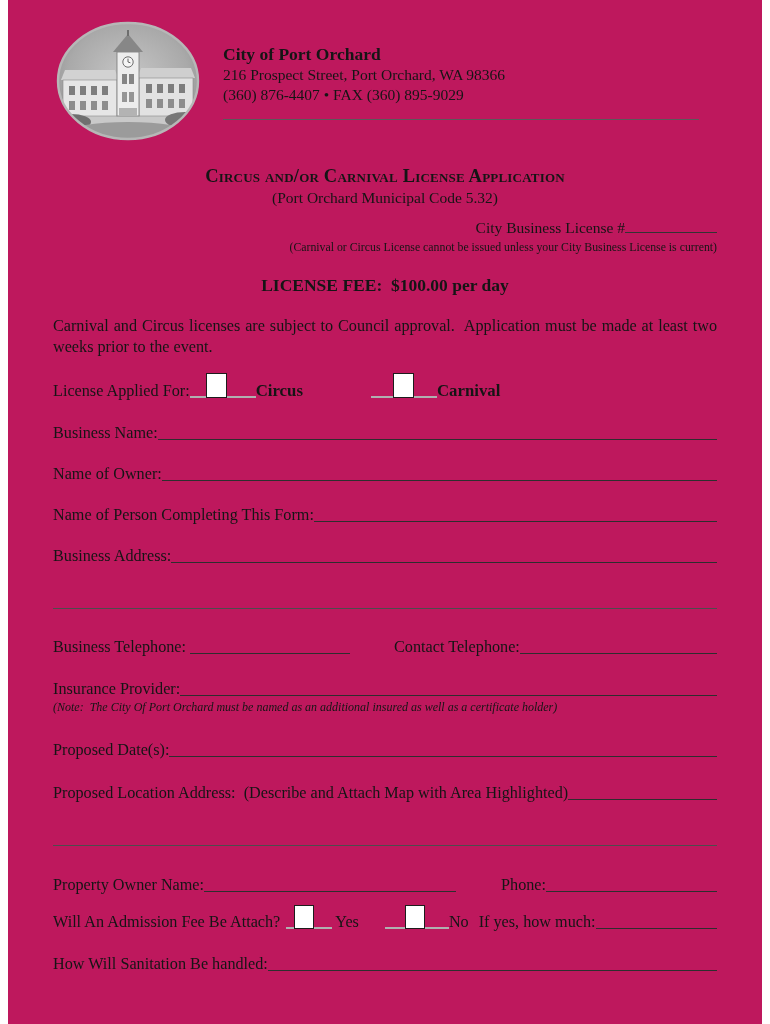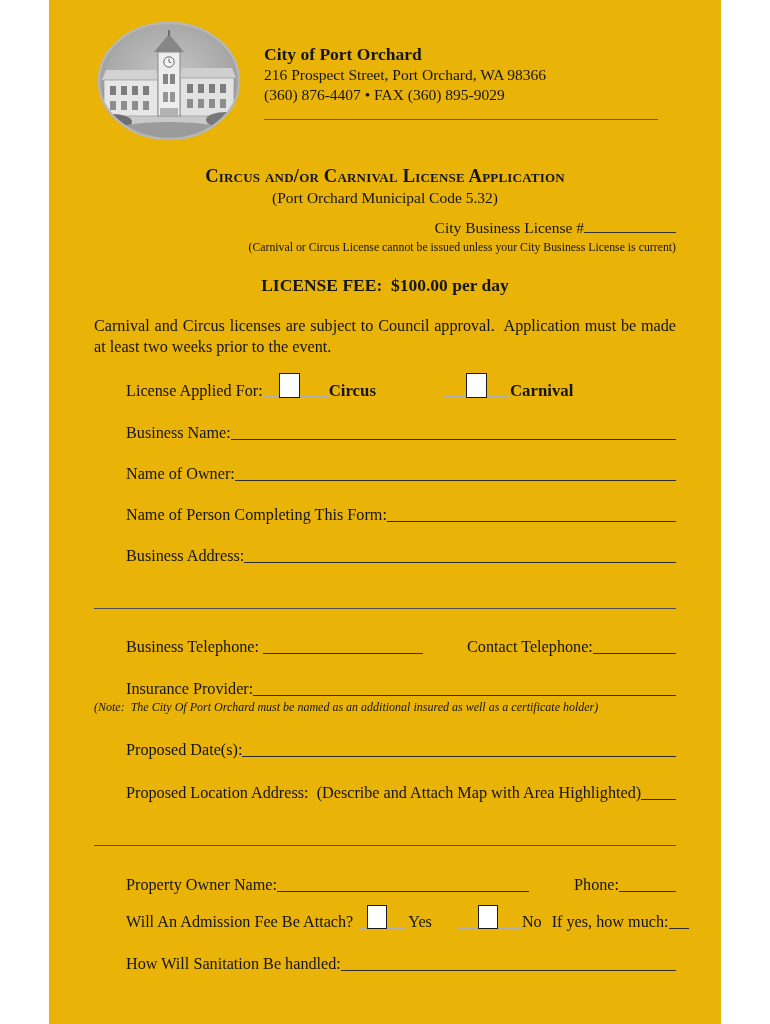--- a/index.html
+++ b/index.html
@@ -1,18 +1,18 @@
 <!DOCTYPE html>
 <html><head>
 <meta charset="utf-8">
 <style>
   * { box-sizing: border-box; }
   html, body { margin: 0; padding: 0; background: #ffffff; }
   .page {
-    width: 672px; height: 1024px; margin: 0 auto; background: #eab308;
+    width: 754px; height: 1024px; margin: 0 auto; background: #be185d;
     font-family: "Liberation Serif", "DejaVu Serif", serif;
     color: #151515; padding: 20px 45px 0 45px; overflow: hidden; position: relative;
   }
 
   
   .header { display: flex; align-items: flex-start; }
   .logo-wrap { width: 150px; height: 122px; flex: none; }
   .header-right { flex: 1; margin-left: 20px; padding-top: 24px; }
   .city-name { font-weight: bold; font-size: 17.5px; line-height: 1.2; }
   .addr-line { font-size: 15.5px; line-height: 1.3; white-space: pre-wrap; }
@@ -25,21 +25,21 @@
 
   .license-row { margin-top: 10px; text-align: right; font-size: 15.5px; }
   .license-line { display: inline-block; width: 92px; border-bottom: 1.2px solid #333; height: 1em; vertical-align: baseline; }
   .license-note { margin-top: 3px; text-align: right; font-size: 11.8px; white-space: pre-wrap; }
 
   .fee-line { margin-top: 20px; text-align: center; font-weight: bold; font-size: 17.5px; white-space: pre-wrap; }
 
   .intro { margin-top: 20px; font-size: 16.2px; line-height: 1.32; text-align: justify; white-space: pre-wrap; }
 
   
-  .row { display: flex; align-items: baseline; font-size: 16.2px; margin-top: 20px; margin-left: 32px; }
+  .row { display: flex; align-items: baseline; font-size: 16.2px; margin-top: 20px; }
   .lbl { white-space: pre-wrap; flex: none; }
   .fill { flex: 1; border-bottom: 1.2px solid #2e2e2e; height: 1em; transform: translateY(2px); min-width: 20px; }
   .fill.fixed { flex: none; }
   .full-line { border-bottom: 1.4px solid #4d4d4d; height: 0; margin-top: 42px; }
 
   
   .cbseg { position: relative; flex: none; border-bottom: 2px solid #b0b0b0; height: 1em; transform: translateY(2px); }
   .cbox { position: absolute; bottom: -2px; width: 21px; height: 25px; border: 1.7px solid #1c1c1c; background: #fff; }
   .opt-label { font-weight: bold; font-size: 16.8px; }
 

